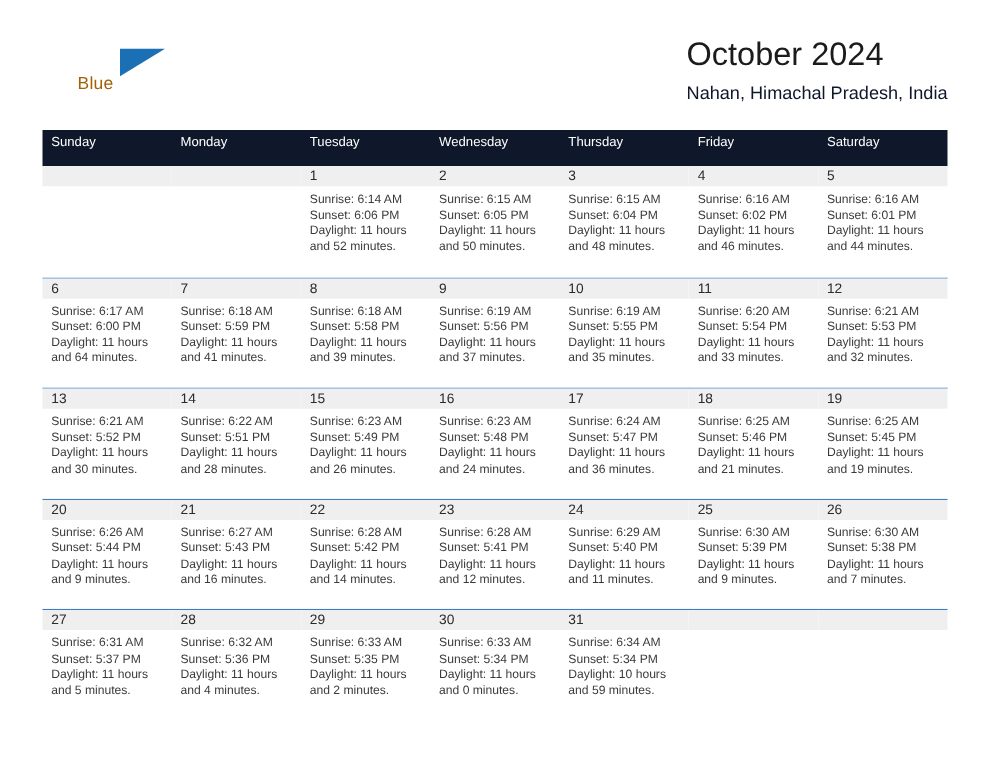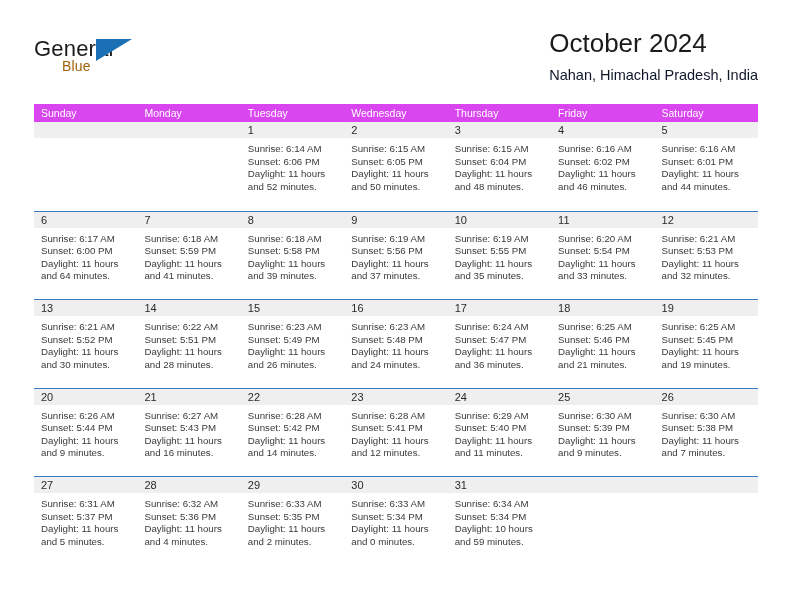--- a/index.html
+++ b/index.html
@@ -85,23 +85,22 @@
 
   
   .calendar {
     position: absolute;
     left: 34px;
     top: 104px;
     width: 724px;
   }
   .dow-row {
     display: flex;
-    background: #d946ef;
-    height: 18px;
-    align-items: center;
+    background: #0f172a;
+    height: 29px;
   }
   .dow-cell {
     flex: 1 1 0;
     color: #ffffff;
     font-size: 10.5px;
     line-height: 21px;
     padding-left: 7px;
     box-sizing: border-box;
     white-space: nowrap;
   }
@@ -144,21 +143,20 @@
   }
 </style>
 </head>
 <body>
 
 <div class="page">
 
   <div class="header">
 
     <div class="brand">
-      <span class="brand-general">General</span>
       <span class="brand-flag"></span>
       <span class="brand-blue">Blue</span>
     </div>
 
     <div class="title-block">
       <div class="cal-title">October 2024</div>
       <div class="cal-subtitle">Nahan, Himachal Pradesh, India</div>
     </div>
 
   </div>

